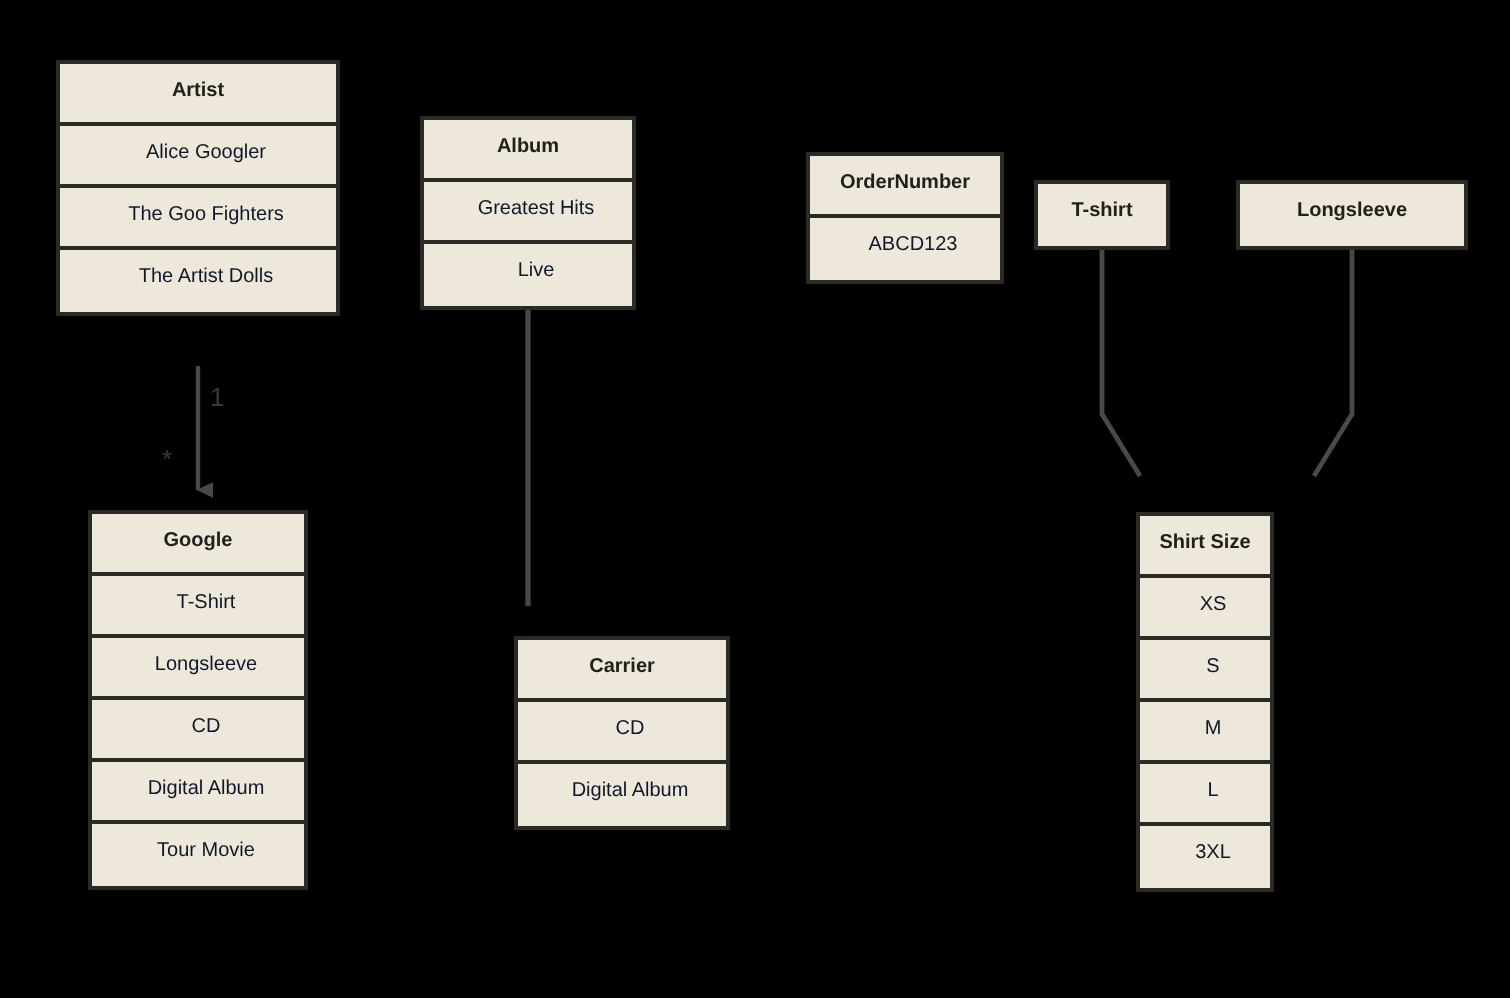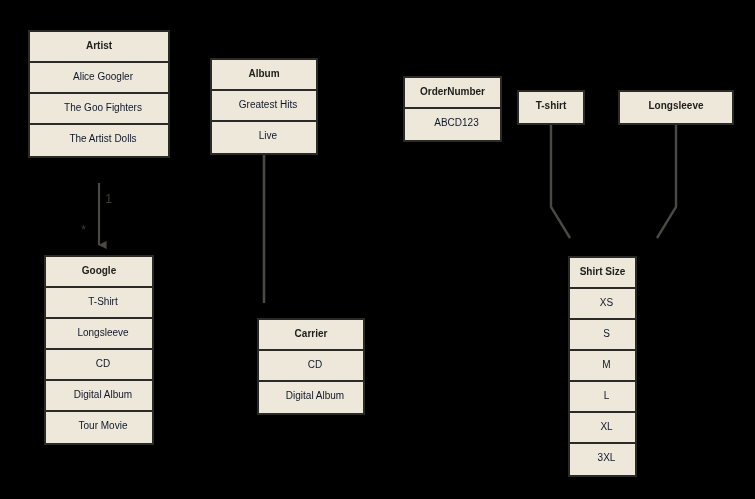--- a/index.html
+++ b/index.html
@@ -132,20 +132,19 @@
     <div class="row">CD</div>
     <div class="row">Digital Album</div>
   </div>
 
   <div class="entity" style="left:568px; top:224px; width:69px;margin-top:32px;">
     <div class="hdr">Shirt Size</div>
     <div class="row">XS</div>
     <div class="row">S</div>
     <div class="row">M</div>
     <div class="row">L</div>
-    <div class="row">XL</div>
     <div class="row">3XL</div>
   </div>
 
   <div class="card" style="left:105px; top:191px;">1</div>
   <div class="card" style="left:81px; top:222px;">*</div>
 
 </div>
 
 </body></html>

